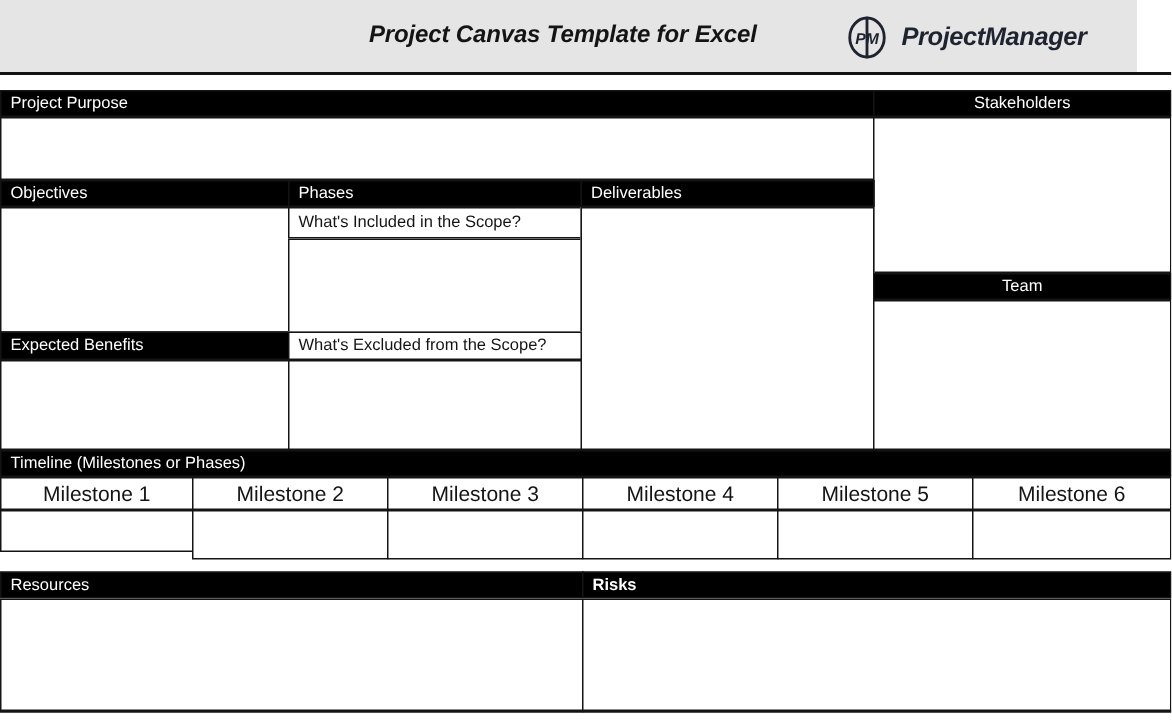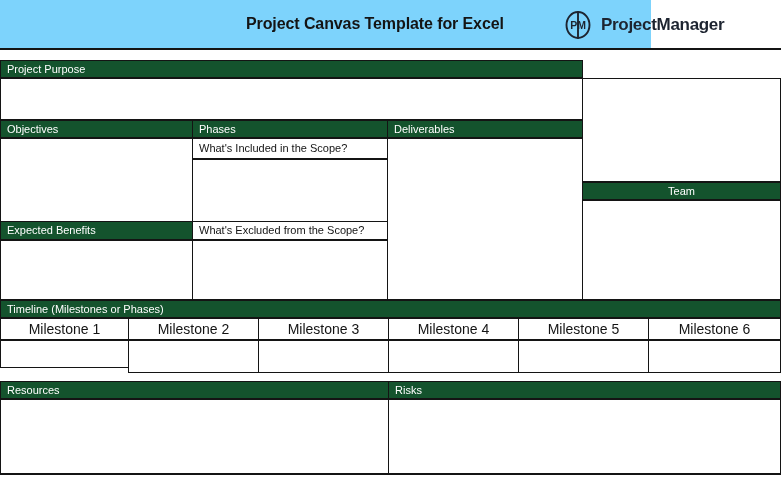--- a/index.html
+++ b/index.html
@@ -15,22 +15,23 @@
     width: 781px;
     height: 481px;
     background: #ffffff;
     overflow: hidden;
   }
 
   
   .titlebar {
     position: absolute;
     left: 0; top: 0;
-    width: 651px; height: 48px;
-    background: #7dd3fc;
+    width: 758px; height: 48px;
+    background: #e5e5e5;
+    font-style: italic;
   }
   .doc-title {
     position: absolute;
     left: 246px;
     top: 15px;
     font-size: 16px;
     font-weight: bold;
     color: #141414;
     letter-spacing: -0.1px;
     white-space: nowrap;
@@ -70,21 +71,21 @@
     left: 0;
     top: 473px;
     width: 781px;
     height: 2px;
     background: #141414;
   }
 
   
   .hdr {
     position: absolute;
-    background: #14532d;
+    background: #000000;
     color: #ffffff;
     font-size: 11px;
     line-height: 1;
     display: flex;
     align-items: center;
     box-sizing: border-box;
     border: 1px solid #141414;
     overflow: hidden;
   }
   .hdr.left   { justify-content: flex-start; padding-left: 6px; }
@@ -142,20 +143,21 @@
       </div>
       <div class="brand-name">ProjectManager</div>
     </div>
   </div>
 
   <div class="frame">
 
     <div class="hdr left" style="left:0px; top:10px; width:583px; height:18px;">Project Purpose</div>
     <div class="box" style="left:0px; top:28px; width:583px; height:42px;"></div>
 
+    <div class="hdr center" style="left:582px; top:10px; width:199px; height:18px;">Stakeholders</div>
     <div class="box" style="left:582px; top:28px; width:199px; height:104px;"></div>
 
     <div class="hdr left" style="left:0px; top:70px; width:193px; height:18px;">Objectives</div>
     <div class="hdr left" style="left:192px; top:70px; width:196px; height:18px;">Phases</div>
     <div class="hdr left" style="left:387px; top:70px; width:196px; height:18px;">Deliverables</div>
 
     <div class="box" style="left:0px; top:88px; width:193px; height:84px;"></div>
 
     <div class="lbl" style="left:192px; top:88px; width:196px; height:21px;">What's Included in the Scope?</div>
     <div class="box" style="left:192px; top:109px; width:196px; height:63px;"></div>
@@ -183,19 +185,19 @@
     <div class="box" style="left:0px;   top:290px; width:129px; height:28px;"></div>
     <div class="box" style="left:128px; top:290px; width:131px; height:33px;"></div>
     <div class="box" style="left:258px; top:290px; width:131px; height:33px;"></div>
     <div class="box" style="left:388px; top:290px; width:131px; height:33px;"></div>
     <div class="box" style="left:518px; top:290px; width:131px; height:33px;"></div>
     <div class="box" style="left:648px; top:290px; width:133px; height:33px;"></div>
 
     <div class="hdr left" style="left:0px; top:331px; width:389px; height:18px;">Resources</div>
     <div class="box" style="left:0px; top:349px; width:389px; height:76px;"></div>
 
-    <div class="hdr left" style="left:388px; top:331px; width:393px; height:18px;">Risks</div>
+    <div class="hdr left" style="left:388px; top:331px; width:393px; height:18px;font-weight:bold;">Risks</div>
     <div class="box" style="left:388px; top:349px; width:393px; height:76px;"></div>
 
   </div>
 
   <div class="bottom-rule"></div>
 </div>
 
 </body></html>

